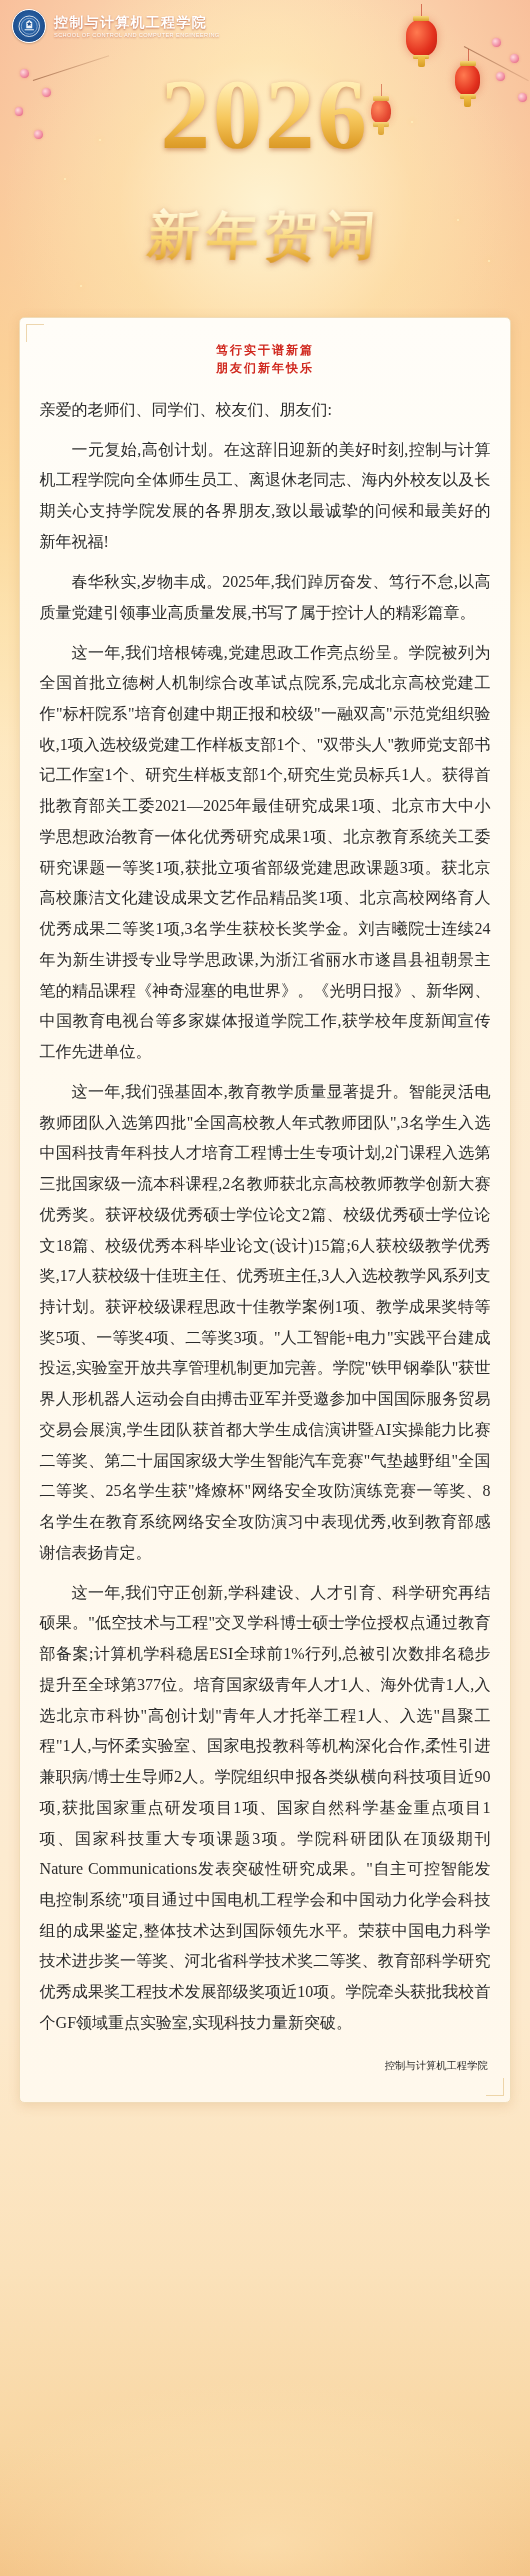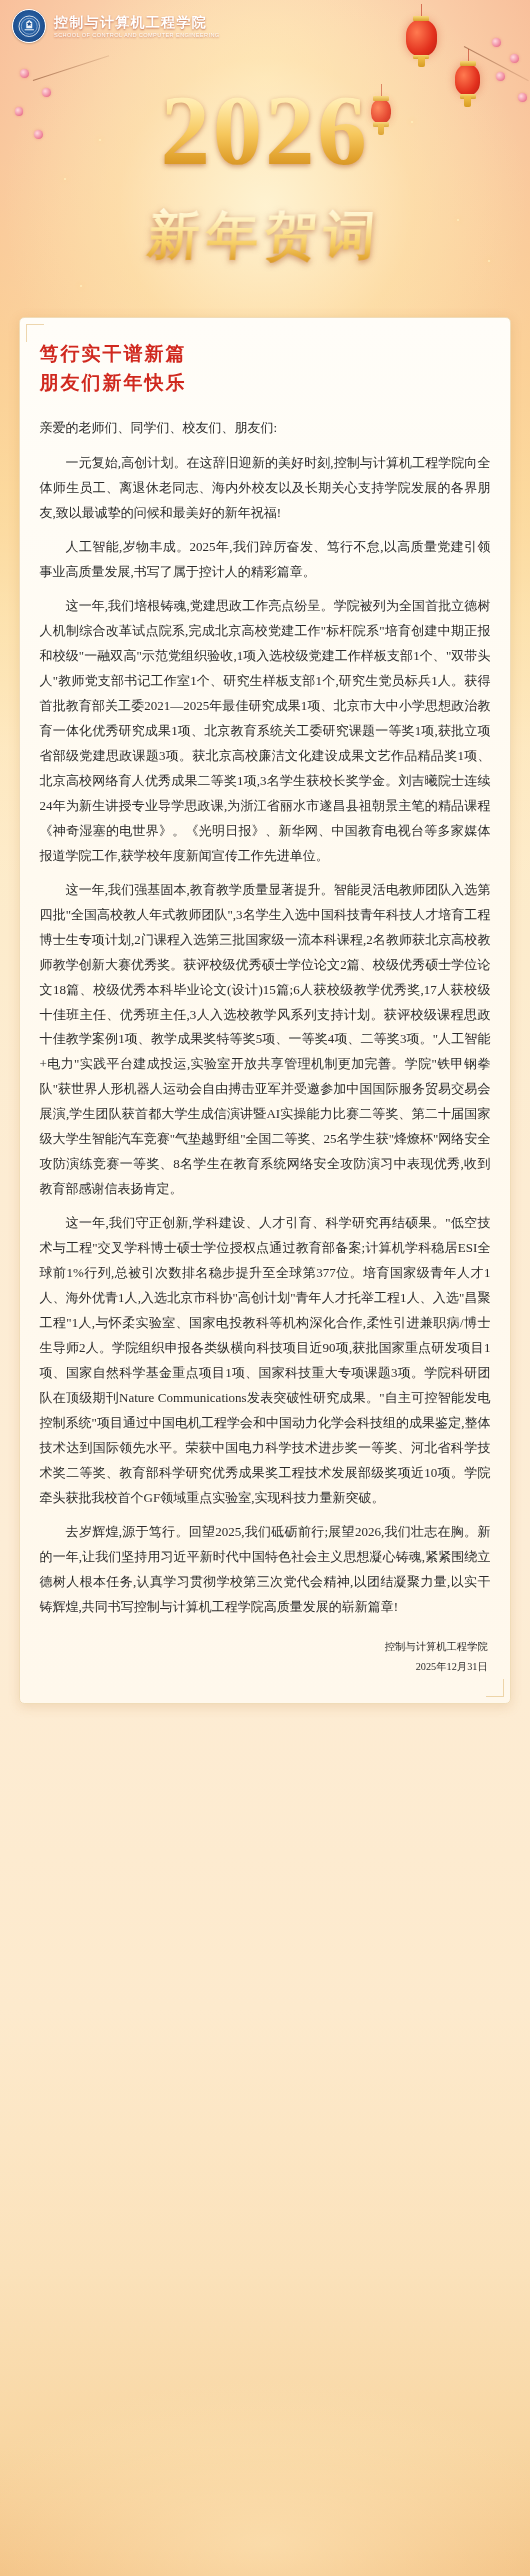--- a/index.html
+++ b/index.html
@@ -119,21 +119,21 @@
   }
 
   
   .hero {
     position: relative;
     height: 345px;
     z-index: 5;
   }
   .hero-year {
     position: absolute;
-    top: 28px;
+    top: 12px;
     width: 100%;
     text-align: center;
     font-family: "Liberation Serif", serif;
     font-size: 99px;
     font-weight: 700;
     line-height: 1;
     letter-spacing: 2.7px;
     color: transparent;
     background: linear-gradient(180deg, #fff6d8 0%, #ffe9a8 25%, #f6c75c 55%, #e0a02c 80%, #c8861a 100%);
     -webkit-background-clip: text;
@@ -177,35 +177,35 @@
     content:"";
     position:absolute;
     width: 17px; height: 17px;
     border: 1.3px solid #e0b772;
     opacity:.55;
   }
   .card:before { left: 6px; top: 6px; border-right:none; border-bottom:none; }
   .card:after  { right: 6px; bottom: 6px; border-left:none; border-top:none; }
 
   .card-title {
-    text-align: left;
+    text-align: center;
     color: #d0281e;
-    font-family: Liberation Mono, monospace;
+    font-family: Liberation Sans, sans-serif;
     font-weight: 700;
-    font-size: 19px;
+    font-size: 12px;
     letter-spacing: 2px;
     line-height: 1.55;
     margin-bottom: 17px;
   }
   .card-title .line { display: block; }
 
   .card p {
     margin: 0 0 9.3px 0;
     font-family: "Liberation Serif", "DejaVu Serif", serif;
-    font-size: 13px;
+    font-size: 16px;
     line-height: 1.92;
     color: #2b2b2b;
     text-align: justify;
     text-justify: inter-ideograph;
   }
   .card p.indent { text-indent: 2em; }
   .card p.salutation { text-indent: 0; }
 
   .signature {
     margin-top: 17px;
@@ -287,27 +287,25 @@
 
   <div class="card-wrap">
     <div class="card">
       <div class="card-title">
         <span class="line">笃行实干谱新篇</span>
         <span class="line">朋友们新年快乐</span>
       </div>
 
       <p class="salutation">亲爱的老师们、同学们、校友们、朋友们:</p>
       <p class="indent">一元复始,高创计划。在这辞旧迎新的美好时刻,控制与计算机工程学院向全体师生员工、离退休老同志、海内外校友以及长期关心支持学院发展的各界朋友,致以最诚挚的问候和最美好的新年祝福!</p>
-      <p class="indent">人工智能,岁物丰成。2025年,我们踔厉奋发、笃行不怠,以高质量党建引领事业高质量发展,书写了属于控计人的精彩篇章。</p>
+      <p class="indent">春华秋实,岁物丰成。2025年,我们踔厉奋发、笃行不怠,以高质量党建引领事业高质量发展,书写了属于控计人的精彩篇章。</p>
       <p class="indent">这一年,我们培根铸魂,党建思政工作亮点纷呈。学院被列为全国首批立德树人机制综合改革试点院系,完成北京高校党建工作"标杆院系"培育创建中期正报和校级"一融双高"示范党组织验收,1项入选校级党建工作样板支部1个、"双带头人"教师党支部书记工作室1个、研究生样板支部1个,研究生党员标兵1人。获得首批教育部关工委2021—2025年最佳研究成果1项、北京市大中小学思想政治教育一体化优秀研究成果1项、北京教育系统关工委研究课题一等奖1项,获批立项省部级党建思政课题3项。获北京高校廉洁文化建设成果文艺作品精品奖1项、北京高校网络育人优秀成果二等奖1项,3名学生获校长奖学金。刘吉曦院士连续24年为新生讲授专业导学思政课,为浙江省丽水市遂昌县祖朝景主笔的精品课程《神奇湿塞的电世界》。《光明日报》、新华网、中国教育电视台等多家媒体报道学院工作,获学校年度新闻宣传工作先进单位。</p>
       <p class="indent">这一年,我们强基固本,教育教学质量显著提升。智能灵活电教师团队入选第四批"全国高校教人年式教师团队",3名学生入选中国科技青年科技人才培育工程博士生专项计划,2门课程入选第三批国家级一流本科课程,2名教师获北京高校教师教学创新大赛优秀奖。获评校级优秀硕士学位论文2篇、校级优秀硕士学位论文18篇、校级优秀本科毕业论文(设计)15篇;6人获校级教学优秀奖,17人获校级十佳班主任、优秀班主任,3人入选校教学风系列支持计划。获评校级课程思政十佳教学案例1项、教学成果奖特等奖5项、一等奖4项、二等奖3项。"人工智能+电力"实践平台建成投运,实验室开放共享管理机制更加完善。学院"铁甲钢拳队"获世界人形机器人运动会自由搏击亚军并受邀参加中国国际服务贸易交易会展演,学生团队获首都大学生成信演讲暨AI实操能力比赛二等奖、第二十届国家级大学生智能汽车竞赛"气垫越野组"全国二等奖、25名学生获"烽燎杯"网络安全攻防演练竞赛一等奖、8名学生在教育系统网络安全攻防演习中表现优秀,收到教育部感谢信表扬肯定。</p>
       <p class="indent">这一年,我们守正创新,学科建设、人才引育、科学研究再结硕果。"低空技术与工程"交叉学科博士硕士学位授权点通过教育部备案;计算机学科稳居ESI全球前1%行列,总被引次数排名稳步提升至全球第377位。培育国家级青年人才1人、海外优青1人,入选北京市科协"高创计划"青年人才托举工程1人、入选"昌聚工程"1人,与怀柔实验室、国家电投教科等机构深化合作,柔性引进兼职病/博士生导师2人。学院组织申报各类纵横向科技项目近90项,获批国家重点研发项目1项、国家自然科学基金重点项目1项、国家科技重大专项课题3项。学院科研团队在顶级期刊Nature Communications发表突破性研究成果。"自主可控智能发电控制系统"项目通过中国电机工程学会和中国动力化学会科技组的成果鉴定,整体技术达到国际领先水平。荣获中国电力科学技术进步奖一等奖、河北省科学技术奖二等奖、教育部科学研究优秀成果奖工程技术发展部级奖项近10项。学院牵头获批我校首个GF领域重点实验室,实现科技力量新突破。</p>
-      <p class="indent">去岁辉煌,源于笃行。回望2025,我们砥砺前行;展望2026,我们壮志在胸。新的一年,让我们坚持用习近平新时代中国特色社会主义思想凝心铸魂,紧紧围绕立德树人根本任务,认真学习贯彻学校第三次党代会精神,以团结凝聚力量,以实干铸辉煌,共同书写控制与计算机工程学院高质量发展的崭新篇章!</p>
 
       <div class="signature">
         <div>控制与计算机工程学院</div>
-        <div>2025年12月31日</div>
       </div>
     </div>
   </div>
 
 </div>
 
 
 </body></html>

